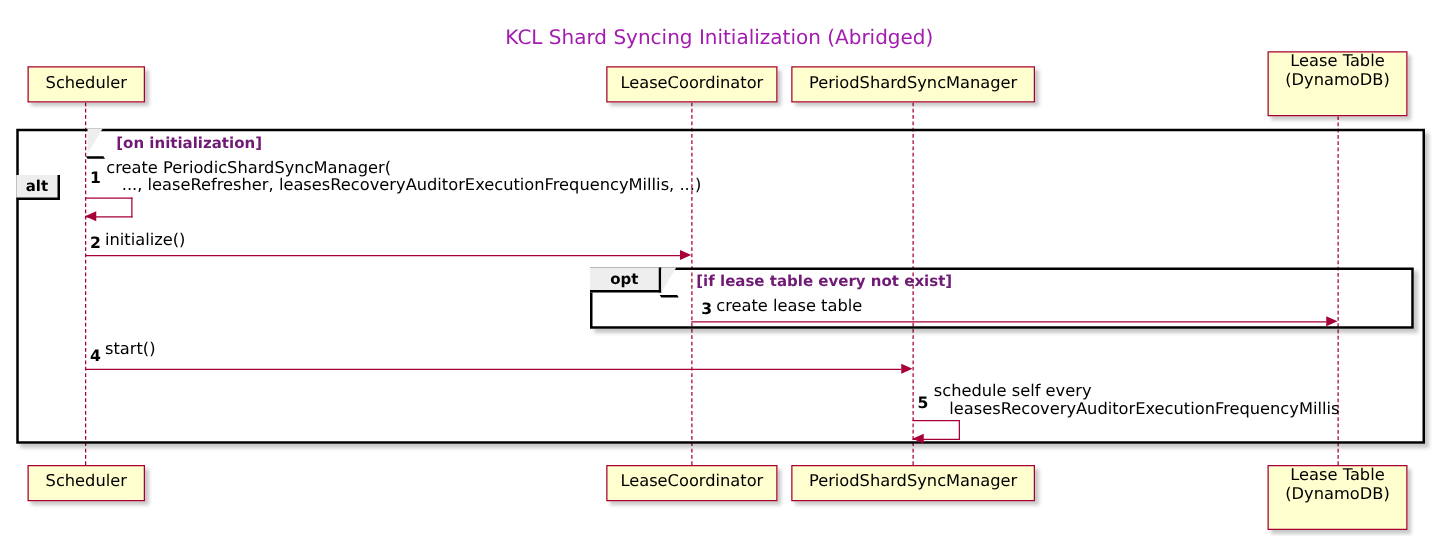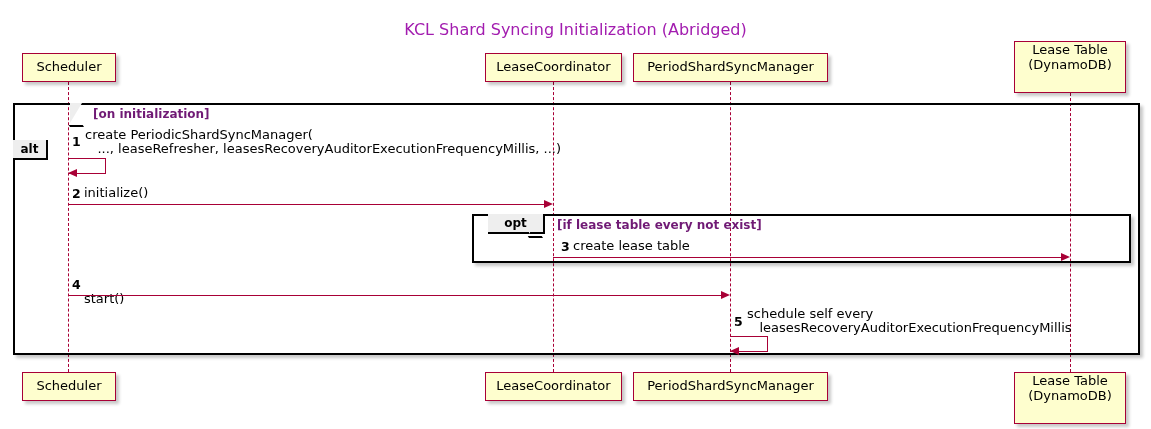--- a/index.html
+++ b/index.html
@@ -160,36 +160,36 @@
    ..., leaseRefresher, leasesRecoveryAuditorExecutionFrequencyMillis, ...)</div>
   <div class="self-loop" style="left:68px; top:158px; width:38px; height:16px;"></div>
   <div class="arrow-head-left" style="left:68px; top:169px;"></div>
 
   <div class="msg-num" style="left:72px; top:186px;">2</div>
   <div class="msg-label" style="left:84px; top:186px;">initialize()</div>
   <div class="msg-line" style="left:68px; top:204px; width:476px;"></div>
   <div class="arrow-head-right" style="left:544px; top:200px;"></div>
 
   <div class="frame" style="left:472px; top:214px; width:659px; height:49px;"></div>
-  <div class="frame-tab" style="left:488px; top:214px; width:57px;">opt</div>
+  <div class="frame-tab" style="left:472px; top:214px; width:57px;">opt</div>
   <div class="frame-tab-corner" style="left:529px; top:214px;
               border-top:20px solid #EEEEEE;
               border-right:12px solid transparent;"></div>
   <div class="frame-tab-corner" style="left:529px; top:214px; width:14px; height:22px;
               border-bottom:2px solid #000000;
               transform:skewX(32deg); transform-origin: bottom left;"></div>
   <div class="frame-label" style="left:557px; top:218px;">[if lease table every not exist]</div>
 
   <div class="msg-num" style="left:561px; top:239px;">3</div>
   <div class="msg-label" style="left:573px; top:239px;">create lease table</div>
   <div class="msg-line" style="left:553px; top:257px; width:508px;"></div>
   <div class="arrow-head-right" style="left:1061px; top:253px;"></div>
 
   <div class="msg-num" style="left:72px; top:277px;">4</div>
-  <div class="msg-label" style="left:84px; top:292px;text-align:right;">start()</div>
+  <div class="msg-label" style="left:84px; top:273px;text-align:right;">start()</div>
   <div class="msg-line" style="left:68px; top:295px; width:653px;"></div>
   <div class="arrow-head-right" style="left:721px; top:291px;"></div>
 
   <div class="msg-num" style="left:734px; top:314px;">5</div>
   <div class="msg-label" style="left:747px; top:307px;">schedule self every
    leasesRecoveryAuditorExecutionFrequencyMillis</div>
   <div class="self-loop" style="left:730px; top:336px; width:38px; height:16px;"></div>
   <div class="arrow-head-left" style="left:730px; top:347px;"></div>
 
   <div class="participant" style="left:22px; top:372px; width:94px; height:29px;">Scheduler</div>

